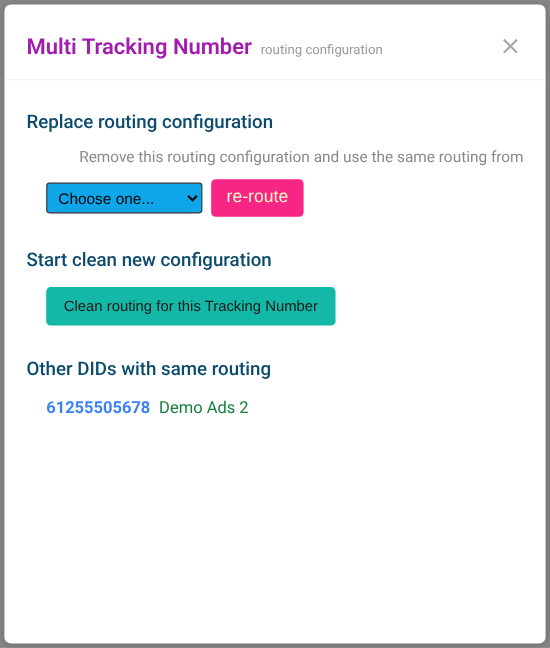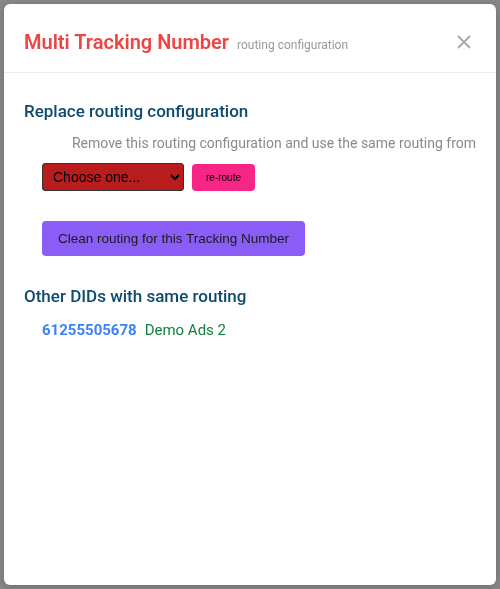--- a/index.html
+++ b/index.html
@@ -23,21 +23,21 @@
     .modal-header {
       padding: 26px 20px 18px 20px;
       border-bottom: 1px solid #eee;
       display: flex;
       align-items: center;
       justify-content: space-between;
     }
     .modal-title {
       font-size: 20px;
       font-weight: 600;
-      color: #ef4444;
+      color: #a21caf;
     }
     .modal-subtitle {
       font-size: 12px;
       font-weight: 400;
       color: #9a9a9a;
       margin-left: 4px;
     }
     .close-btn {
       background: none;
       border: none;
@@ -65,35 +65,35 @@
       color: #8a8a8a;
       margin-bottom: 12px;
       text-align: right;
     }
     .row { display: flex; align-items: center; gap: 8px; }
     select {
       font-size: 14px;
       padding: 4px 6px;
       border: 1px solid #333;
       border-radius: 3px;
-      background: #b91c1c;
+      background: #0ea5e9;
       width: 142px;
       height: 28px;
     }
     .btn-pink {
       background: #f72585;
-      color: #000000;
+      color: #fef9c3;
       border: none;
       border-radius: 4px;
       padding: 8px 14px;
-      font-size: 10px;
+      font-size: 16px;
       cursor: pointer;
     }
     .btn-orange {
-      background: #8b5cf6;
+      background: #14b8a6;
       color: #1a1a1a;
       border: none;
       border-radius: 4px;
       padding: 10px 16px;
       font-size: 13.5px;
       cursor: pointer;
     }
     .did-number {
       font-size: 15px;
       font-weight: 700;
@@ -131,20 +131,21 @@
         <div class="row">
           <select>
             <option>Choose one...</option>
           </select>
           <button class="btn-pink">re-route</button>
         </div>
       </div>
     </div>
 
     <div class="section">
+      <div class="section-heading">Start clean new configuration</div>
       <div class="indented">
         <button class="btn-orange">Clean routing for this Tracking Number</button>
       </div>
     </div>
 
     <div class="section">
       <div class="section-heading">Other DIDs with same routing</div>
       <div class="indented">
         <div>
           <span class="did-number">61255505678</span>

